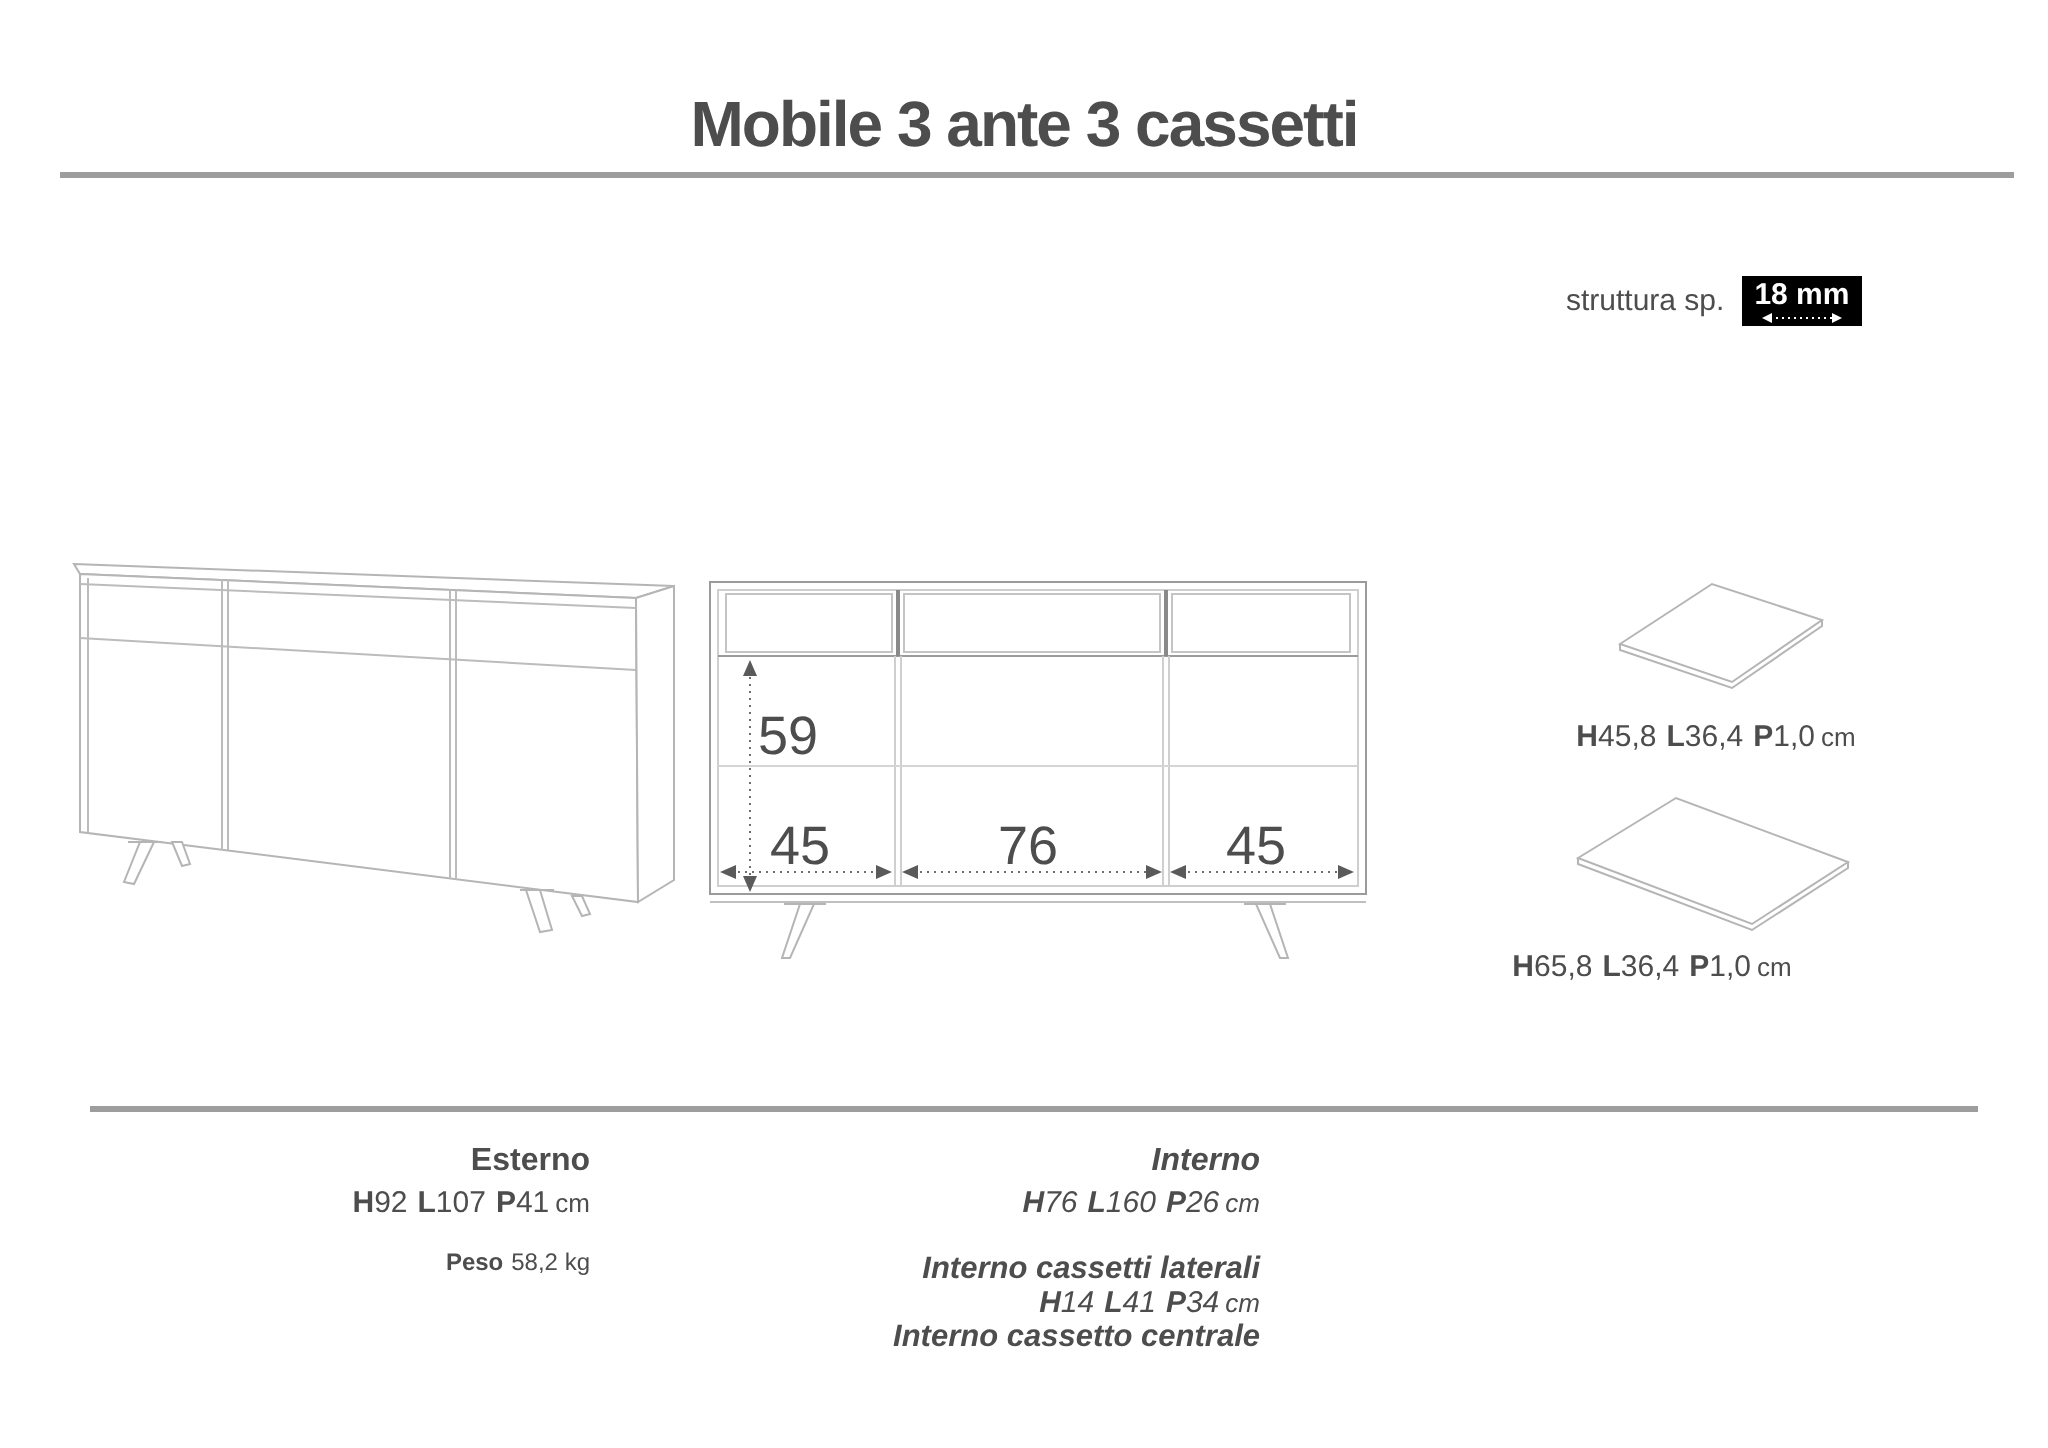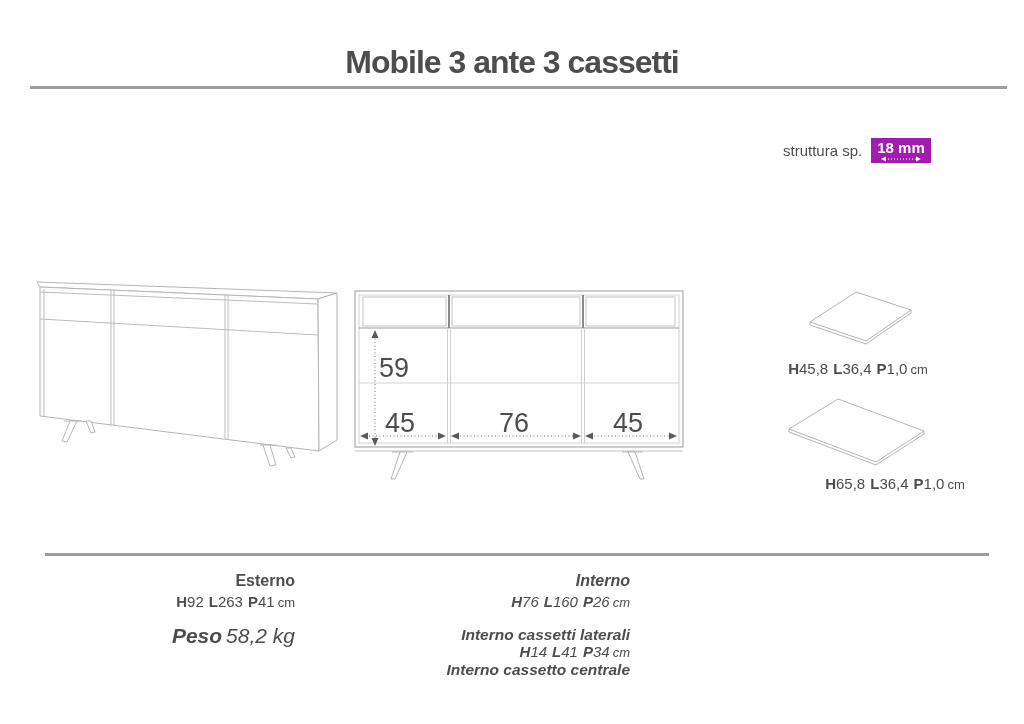--- a/index.html
+++ b/index.html
@@ -11,47 +11,47 @@
     position:absolute;top:44px;left:0;width:100%;text-align:center;
     font-size:32px;font-weight:bold;letter-spacing:-1px;color:#4d4d4d;
   }
   .rule{position:absolute;height:3px;background:#9d9d9d;}
   #rule-top{top:86px;left:30px;width:977px;}
   #rule-bottom{top:553px;left:45px;width:944px;}
 
   
   .struttura-row{position:absolute;left:783px;top:138px;display:flex;align-items:center;gap:9px;font-size:15px;}
   .badge{
-    background:#a21caf;color:#ffffff;font-weight:bold;font-size:15px;
+    background:#000000;color:#ffffff;font-weight:bold;font-size:15px;
     padding:2px 6px 1px 6px;display:inline-flex;flex-direction:column;align-items:center;line-height:16px;
   }
   .features{position:absolute;left:783px;top:206px;font-size:14px;line-height:19px;}
 
   .shelf-svg{position:absolute;}
   #shelf1-svg{left:780px;top:285px;}
   #shelf2-svg{left:778px;top:393px;}
   .shelf-label{position:absolute;width:164px;text-align:center;font-size:15px;white-space:nowrap;}
   #shelf1-label{left:776px;top:360px;}
-  #shelf2-label{left:813px;top:475px;}
+  #shelf2-label{left:744px;top:475px;}
 
   
   #cabinet-svg{position:absolute;left:20px;top:265px;}
   #frontview-svg{position:absolute;left:350px;top:283px;}
   .dimnum{font-family:"Liberation Sans",sans-serif;font-size:27px;fill:#4d4d4d;}
 
   
   .info{position:absolute;top:572px;text-align:right;}
   #info-left{left:60px;width:235px;}
   #info-right{left:395px;width:235px;font-style:italic;}
   .sec-title{font-size:16px;font-weight:bold;line-height:18px;}
   .dims{font-size:15px;margin-top:3px;white-space:nowrap;}
   .dims b{font-weight:bold;}
   .dims b.g{margin-left:5px;}
   .unit{font-size:13px;margin-left:3px;}
-  .peso{margin-top:14px;font-size:21px;font-style:italic;}
+  .peso{margin-top:14px;font-size:12px;}
   .peso b{margin-right:4px;}
   .group2{margin-top:16px;}
   .tight .sec-title{font-size:15.5px;line-height:17px;}
   .tight .dims{margin-top:0;line-height:17px;}
 </style>
 </head>
 <body>
 
 <div class="page">
 
@@ -156,21 +156,21 @@
     </g>
   </svg>
   <div class="shelf-label" id="shelf2-label">
     <span class="dims"><b>H</b><span>65,8</span><b class="g">L</b><span>36,4</span><b class="g">P</b><span>1,0</span><span class="unit">cm</span></span>
   </div>
 
   <div class="rule" id="rule-bottom"></div>
 
   <div class="info" id="info-left">
     <div class="sec-title">Esterno</div>
-    <div class="dims"><b>H</b><span>92</span><b class="g">L</b><span>263</span><b class="g">P</b><span>41</span><span class="unit">cm</span></div>
+    <div class="dims"><b>H</b><span>92</span><b class="g">L</b><span>107</span><b class="g">P</b><span>41</span><span class="unit">cm</span></div>
     <div class="peso"><b>Peso</b><span>58,2 kg</span></div>
   </div>
 
   <div class="info" id="info-right">
     <div class="sec-title">Interno</div>
     <div class="dims"><b>H</b><span>76</span><b class="g">L</b><span>160</span><b class="g">P</b><span>26</span><span class="unit">cm</span></div>
     <div class="group2 tight">
       <div class="sec-title">Interno cassetti laterali</div>
       <div class="dims"><b>H</b><span>14</span><b class="g">L</b><span>41</span><b class="g">P</b><span>34</span><span class="unit">cm</span></div>
       <div class="sec-title">Interno cassetto centrale</div>

